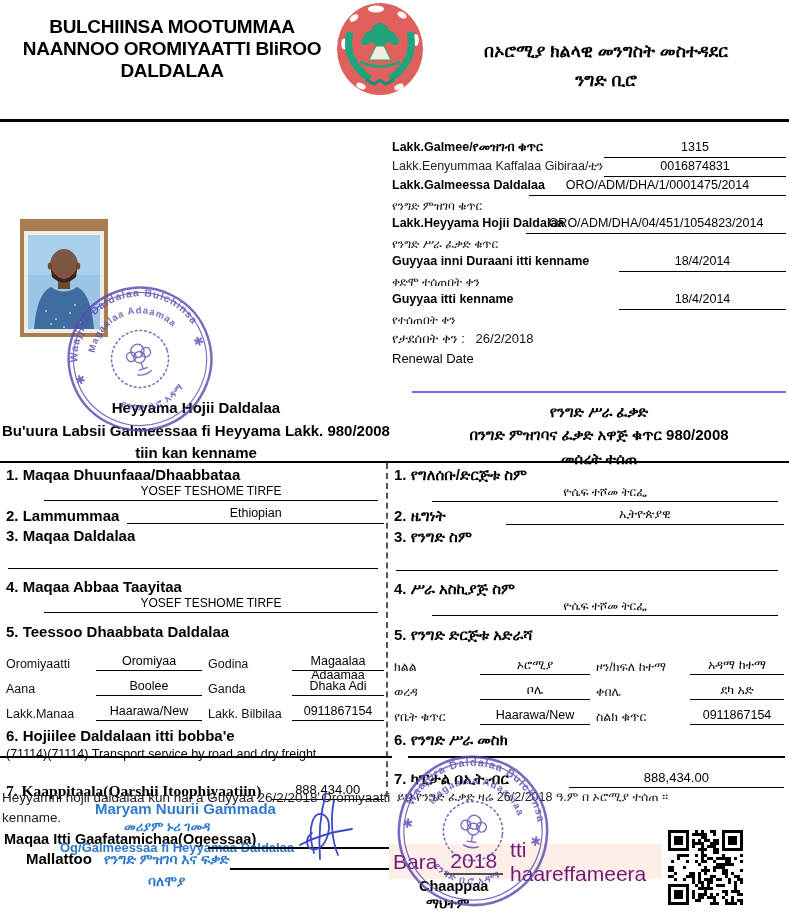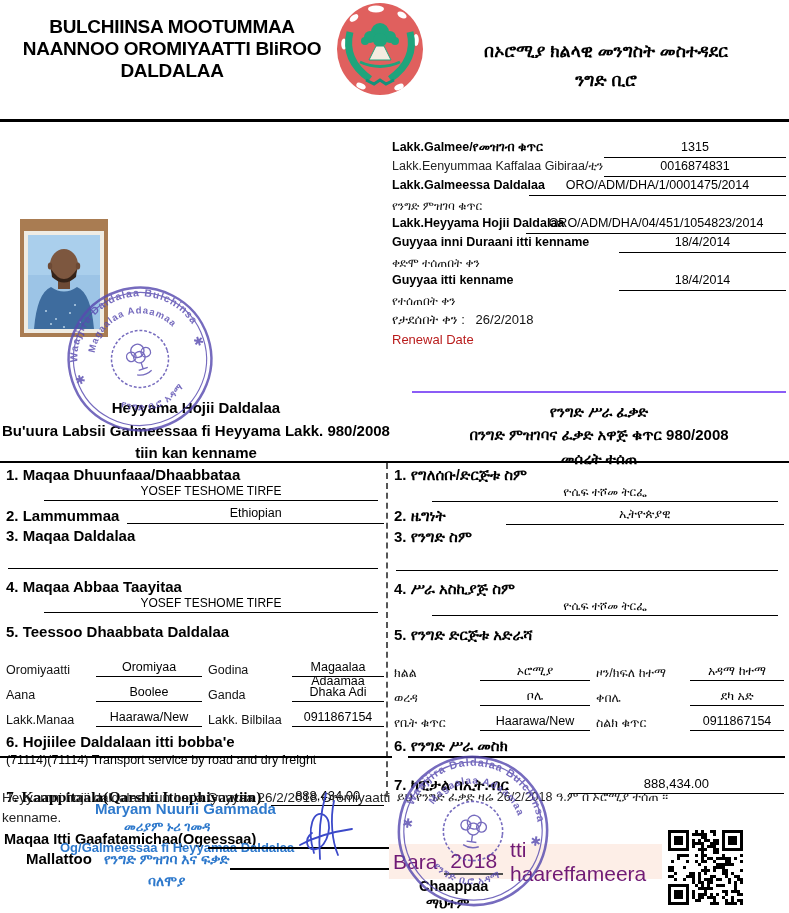--- a/index.html
+++ b/index.html
@@ -13,21 +13,21 @@
   .hdr-rule{position:absolute;left:0;top:119px;width:789px;height:3px;background:#000;}
   .logo{position:absolute;left:336px;top:2px;}
   
   .registry{position:absolute;left:392px;top:140px;width:394px;font-size:12.5px;}
   .freg{display:grid;grid-template-columns:212px 1fr;margin-bottom:1px;}
   .freg .lab{font-weight:bold;}
   .freg .lab.reg{font-weight:normal;color:#222;}
   .freg .sub{grid-column:1;font-weight:normal;color:#111;font-size:12px;padding-top:3px;height:16px;}
   .freg .val{grid-column:2;grid-row:1;border-bottom:1.4px solid #000;text-align:center;height:17px;}
   .renew1{margin-top:2px;font-size:13px;color:#111;}
-  .renew2{margin-top:4px;font-size:13px;color:#b91c1c;}
+  .renew2{margin-top:4px;font-size:13px;color:#000000;}
   
   .photo{position:absolute;left:20px;top:219px;}
   .stamp{color:#584bb0;opacity:.82;position:absolute;}
   .stamp1{left:64px;top:283px;transform:rotate(-18deg);}
   .stamp2{left:394px;top:752px;transform:rotate(8deg);}
   
   .head-left{position:absolute;left:0;top:397px;width:392px;text-align:center;
              font-weight:bold;font-size:15px;line-height:1.5;}
   .head-right{position:absolute;left:412px;top:391px;width:374px;text-align:center;
               font-weight:bold;font-size:15px;line-height:1.55;border-top:2px solid #8b5cf6;padding-top:7px;}
@@ -38,21 +38,21 @@
   
   .col{position:absolute;top:466px;}
   .col-left{left:6px;width:378px;}
   .col-right{left:394px;width:390px;}
   .itm-label{font-weight:bold;font-size:15px;}
   .cval{margin:1px 6px 0 38px;border-bottom:1.4px solid #000;text-align:center;font-size:12px;height:16px;}
   .inline-row{display:flex;align-items:flex-end;margin-top:5px;}
   .inline-row .ival{flex:1;border-bottom:1.4px solid #000;text-align:center;font-size:12.5px;margin-left:8px;height:17px;}
   .blankline{margin:12px 6px 0 2px;border-bottom:1.4px solid #000;height:12px;}
   .mt8{margin-top:9px;} .mt10{margin-top:10px;} .mt6{margin-top:6px;}
-  .addr{display:grid;column-gap:6px;row-gap:8px;font-size:12.5px;margin-top:20px;align-items:end;}
+  .addr{display:grid;column-gap:6px;row-gap:8px;font-size:12.5px;margin-top:14px;align-items:end;}
   .addr-l{grid-template-columns:84px 106px 78px 1fr;}
   .addr-r{grid-template-columns:80px 110px 88px 1fr;}
   .alab{color:#111;}
   .aval{border-bottom:1.4px solid #000;text-align:center;height:16px;}
   .c6{text-align:left;font-size:12.5px;margin-top:3px;}
   .item7{display:flex;align-items:flex-end;margin-top:21px;}
   .item7 .ival{flex:1;border-bottom:1.4px solid #000;text-align:center;font-size:13px;margin-left:10px;height:17px;}
   .serif7{font-family:"Liberation Serif","DejaVu Serif",serif;font-size:15.5px;font-weight:bold;}
   
   .bot-left{position:absolute;left:0;top:786px;width:398px;height:127px;}
@@ -183,20 +183,21 @@
       <span class="val">0016874831</span>
     </div>
     <div class="freg">
       <span class="lab">Lakk.Galmeessa Daldalaa</span>
       <span class="val" style="margin-left:-75px">ORO/ADM/DHA/1/0001475/2014</span>
       <span class="sub">የንግድ ምዝገባ ቁጥር</span>
     </div>
     <div class="freg">
       <span class="lab">Lakk.Heyyama Hojii Daldalaa</span>
       <span class="val" style="margin-left:-78px">ORO/ADM/DHA/04/451/1054823/2014</span>
+      <span class="sub">የንግድ ሥራ ፈቃድ ቁጥር</span>
     </div>
     <div class="freg">
       <span class="lab">Guyyaa inni Duraani itti kenname</span>
       <span class="val" style="margin-left:15px">18/4/2014</span>
       <span class="sub">ቀድሞ ተሰጠበት ቀን</span>
     </div>
     <div class="freg">
       <span class="lab">Guyyaa itti kenname</span>
       <span class="val" style="margin-left:15px">18/4/2014</span>
       <span class="sub">የተሰጠበት ቀን</span>

